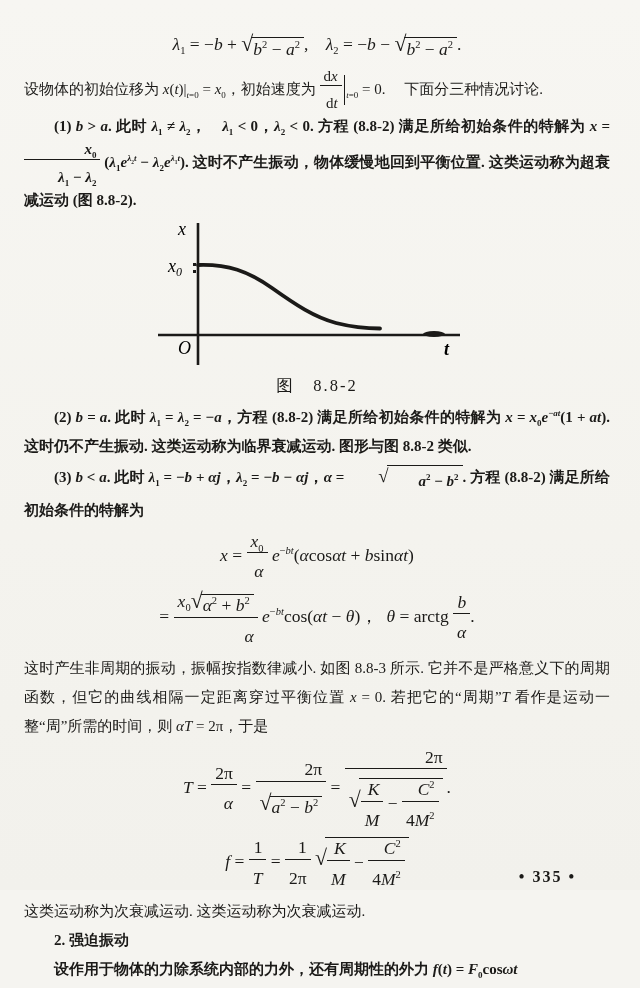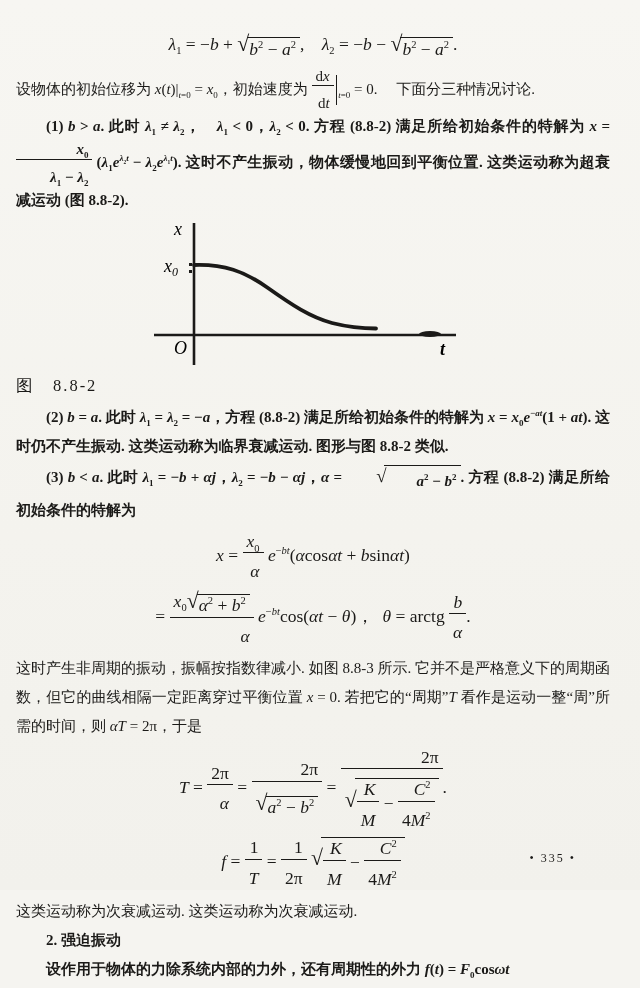--- a/index.html
+++ b/index.html
@@ -4,21 +4,21 @@
 <style>
   html,body{margin:0;padding:0;}
   body{
     width:640px;height:988px;overflow:hidden;
     background:#f5f4f0;
     font-family:"Liberation Serif","DejaVu Serif",serif;
     color:#1b1a18;
   }
   .page{
     position:relative;width:640px;height:890px;box-sizing:border-box;
-    padding:24px 30px 0 16px;
+    padding:24px 30px 0 24px;
     background:linear-gradient(180deg,#f7f6f2 0%,#f4f3ee 60%,#f2f1ec 100%);
   }
   .body-text{
     font-size:15px;line-height:29px;text-align:justify;
     margin:0;
   }
   .indent{text-indent:2em;font-weight:bold;}
   .disp{
     text-align:center;font-size:17.5px;line-height:1.25;
     margin:7px 0;
@@ -30,24 +30,24 @@
   .fr>.n{display:block;padding:0 4px 1px;border-bottom:1.3px solid #1b1a18;}
   .fr>.d{display:block;padding:1px 4px 0;margin-top:8px;}
   
   .sq{display:inline-block;white-space:nowrap;vertical-align:middle;}
   .sq>.rs{font-size:1.25em;vertical-align:6%;letter-spacing:-2px;}
   .sq>.rb{border-top:1.4px solid #1b1a18;padding:1px 4px 0 2px;display:inline-block;vertical-align:middle;}
   
   .vbar{display:inline-block;width:1.4px;height:2em;background:#1b1a18;vertical-align:middle;margin:0 1px 0 2px;}
   .heading{font-weight:bold;}
   .figure-wrap{width:330px;margin:4px auto 2px;}
-  .fig-caption{font-size:16.5px;margin:0 0 6px;letter-spacing:2px;}
+  .fig-caption{text-align:center;font-size:16.5px;margin:0 0 6px;letter-spacing:2px;}
   .footer{
-    position:absolute;right:64px;bottom:24px;
-    font-size:12px;font-weight:normal;letter-spacing:2px;
+    position:absolute;right:64px;bottom:4px;
+    font-size:16px;font-weight:bold;letter-spacing:2px;
   }
   svg text{font-family:"Liberation Serif","DejaVu Serif",serif;}
 </style>
 </head>
 <body>
 
 <div class="page">
 
   <div class="disp"><i>λ</i><sub>1</sub> = −<i>b</i> + <span class="sq"><span class="rs">√</span><span class="rb"><i>b</i><sup>2</sup> − <i>a</i><sup>2</sup></span></span>,  <i>λ</i><sub>2</sub> = −<i>b</i> − <span class="sq"><span class="rs">√</span><span class="rb"><i>b</i><sup>2</sup> − <i>a</i><sup>2</sup></span></span>.</div>
 

